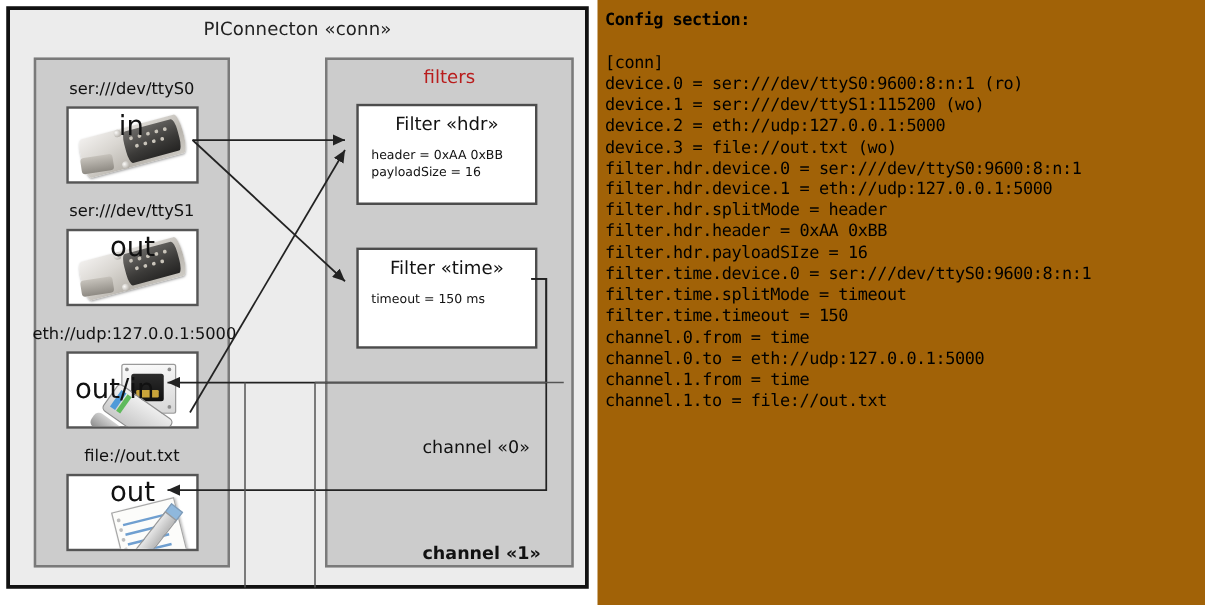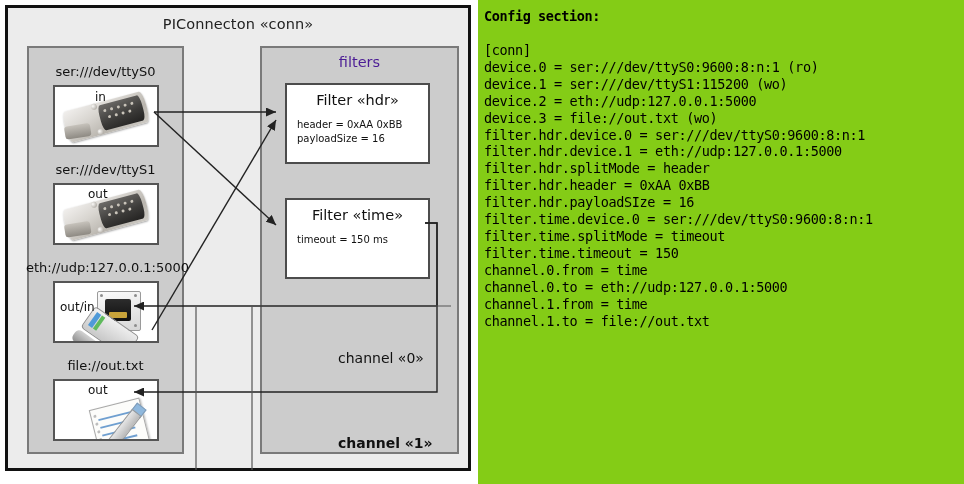--- a/index.html
+++ b/index.html
@@ -49,42 +49,42 @@
   }
   #devices-panel { left: 19px; top: 38px; width: 157px; height: 408px; }
   #filters-panel { left: 252px; top: 38px; width: 199px; height: 408px; }
 
   .panel-title {
     position: absolute;
     left: 0; top: 6px;
     width: 100%;
     text-align: center;
     font-size: 14.5px;
-    color: #4c1d95;
+    color: #b91c1c;
   }
 
   
   .dev-label {
     position: absolute;
     text-align: center;
     font-size: 13px;
     color: #111;
     white-space: nowrap;
   }
 
   .node-box {
     position: absolute;
     background: #ffffff;
     border: 2px solid #555555;
     box-sizing: border-box;
     overflow: hidden;
   }
   .node-text {
     position: absolute;
-    font-size: 12px;
+    font-size: 22px;
     color: #111;
     z-index: 3;
     line-height: 1;
   }
 
   
   .db9 {
     position: absolute;
     left: 50%; top: 52%;
     width: 92px; height: 44px;
@@ -264,21 +264,21 @@
     left: 0; top: 0;
     width: 478px; height: 484px;
     pointer-events: none;
   }
 
   
   #config-area {
     position: absolute;
     left: 478px; top: 0;
     width: 486px; height: 484px;
-    background: #84cc16;
+    background: #a16207;
   }
   #config-heading {
     position: absolute;
     left: 6px; top: 8px;
     font-family: "DejaVu Sans Mono", monospace;
     font-size: 13.5px;
     font-weight: bold;
     color: #000;
     letter-spacing: -0.4px;
   }

